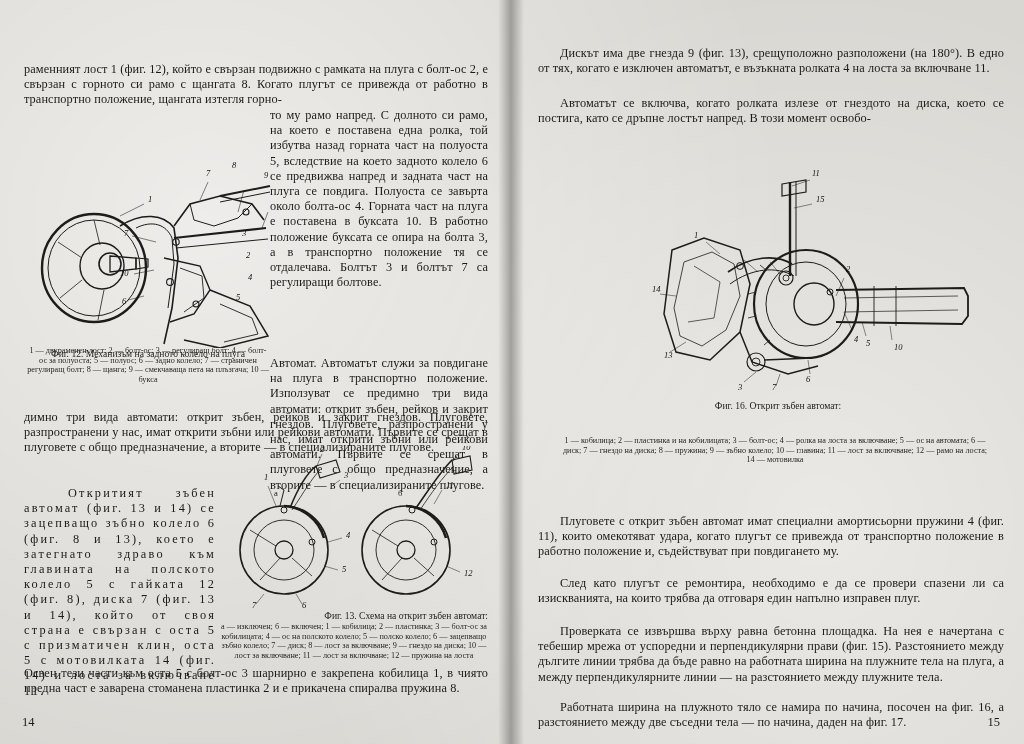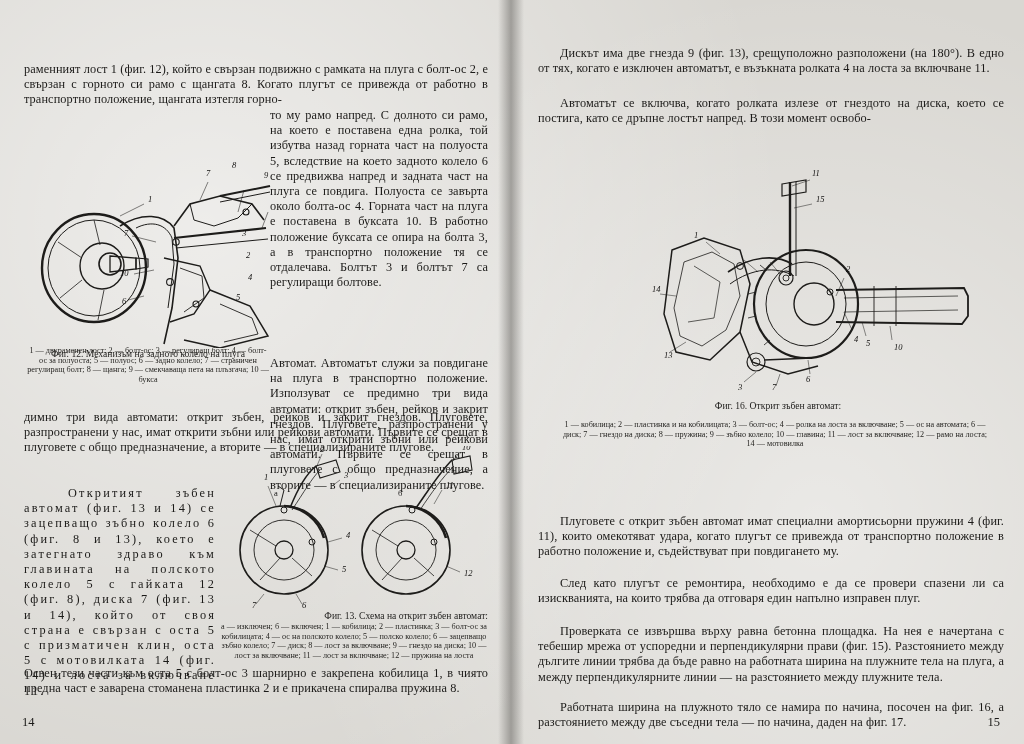--- a/index.html
+++ b/index.html
@@ -280,21 +280,21 @@
           <text class="num" x="262" y="236">6</text>
           <text class="num" x="302" y="126">2</text>
           <text class="num" x="310" y="196">4</text>
           <text class="num" x="322" y="200">5</text>
           <text class="num" x="350" y="204">10</text>
         </g>
       </svg>
     </div>
 
     <div class="figcap" style="position:absolute; left:60px; top:400px; width:360px;">Фиг. 16. Открит зъбен автомат:</div>
-    <div class="figlegend" style="position:absolute; left:22px; top:420px; width:430px;">1 — кобилица; 2 — пластинка и на кобилицата; 3 — болт-ос; 4 — ролка на лоста за включване; 5 — ос на автомата; 6 — диск; 7 — гнездо на диска; 8 — пружина; 9 — зъбно колело; 10 — главина; 11 — лост за включване; 12 — рамо на лоста; 14 — мотовилка</div>
+    <div class="figlegend" style="position:absolute; left:22px; top:436px; width:430px;">1 — кобилица; 2 — пластинка и на кобилицата; 3 — болт-ос; 4 — ролка на лоста за включване; 5 — ос на автомата; 6 — диск; 7 — гнездо на диска; 8 — пружина; 9 — зъбно колело; 10 — главина; 11 — лост за включване; 12 — рамо на лоста; 14 — мотовилка</div>
 
 
     <div class="body-text indent" style="position:absolute; left:0px; top:514px; width:466px;">Плуговете с открит зъбен автомат имат специални амортисьорни пружини 4 (фиг. 11), които омекотяват удара, когато плугът се привежда от транспортно положение в работно положение и, съдействуват при повдигането му.</div>
 
 
     <div class="body-text indent" style="position:absolute; left:0px; top:576px; width:466px;">След като плугът се ремонтира, необходимо е да се провери спазени ли са изискванията, на които трябва да отговаря един напълно изправен плуг.</div>
 
     <div class="body-text indent" style="position:absolute; left:0px; top:624px; width:466px;">Проверката се извършва върху равна бетонна площадка. На нея е начертана с тебешир мрежа от успоредни и перпендикулярни прави (фиг. 15). Разстоянието между дългите линии трябва да бъде равно на работната ширина на плужните тела на плуга, а между перпендикулярните линии — на разстоянието между плужните тела.</div>
 
     <div class="body-text indent" style="position:absolute; left:0px; top:700px; width:466px;">Работната ширина на плужното тяло се намира по начина, посочен на фиг. 16, а разстоянието между две съседни тела — по начина, даден на фиг. 17.</div>

